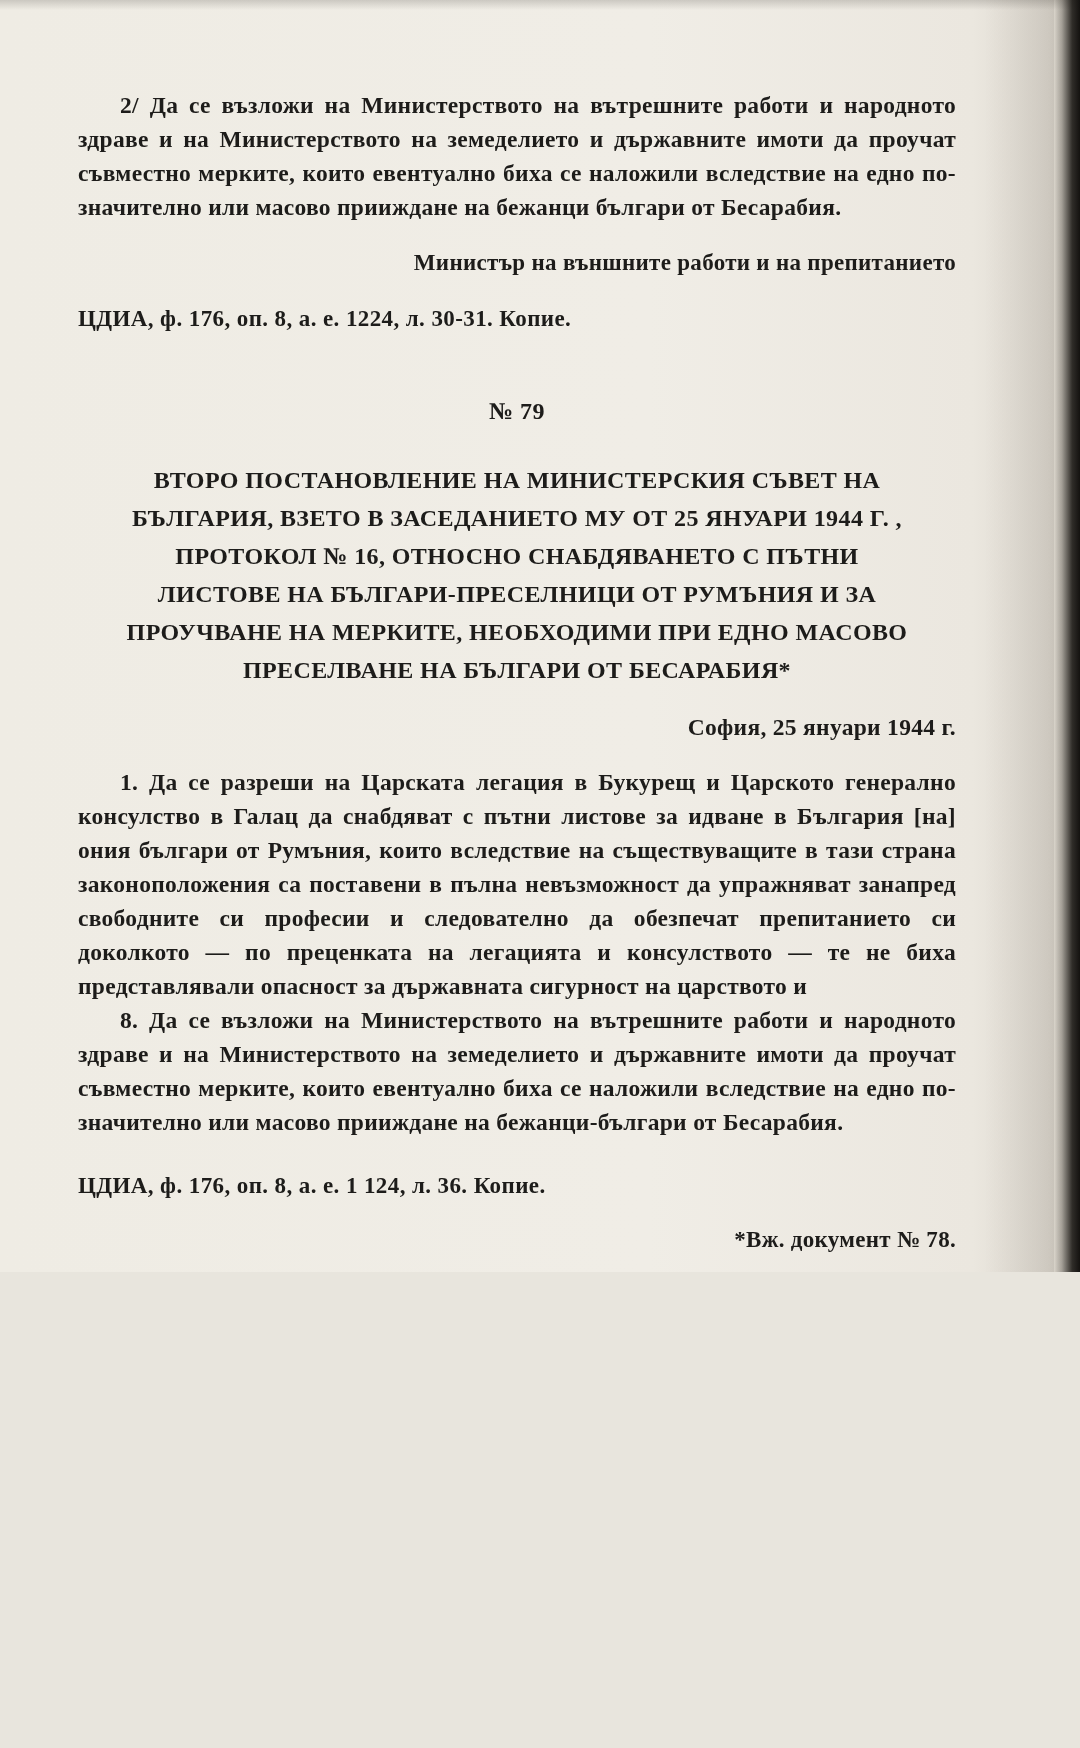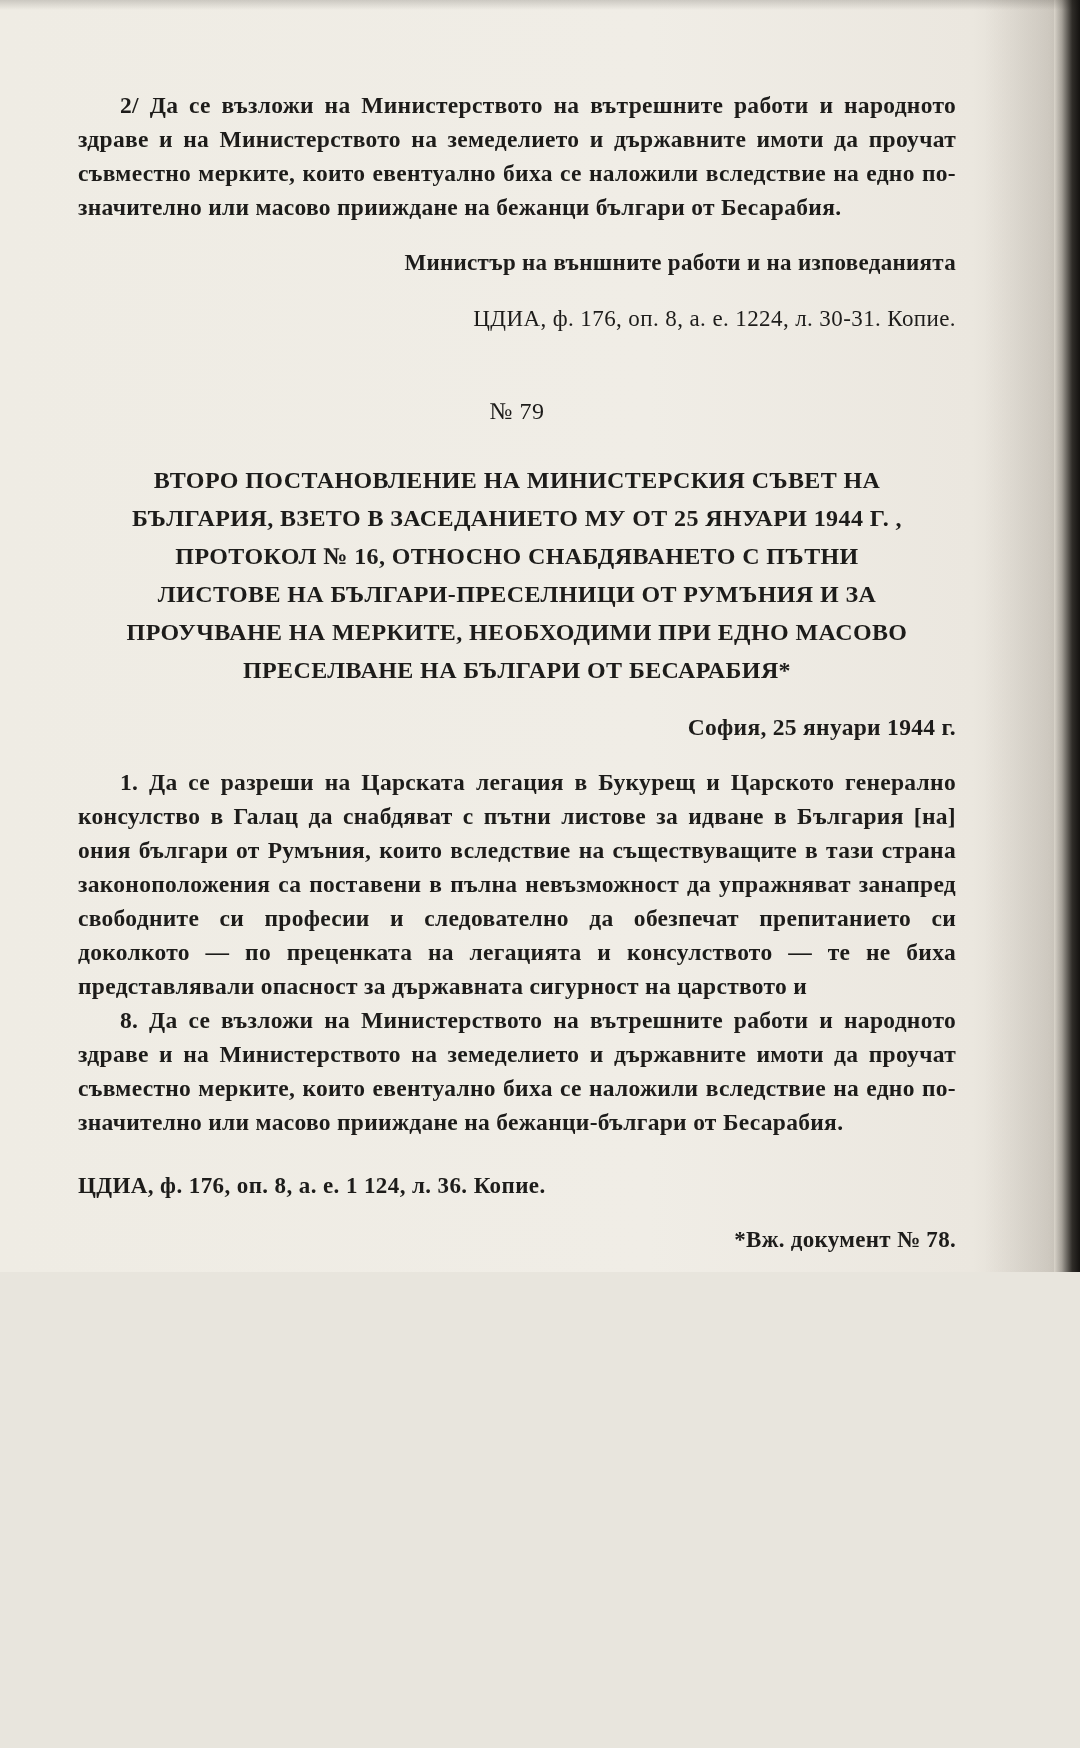--- a/index.html
+++ b/index.html
@@ -50,28 +50,28 @@
   .indent { text-indent: 42px; }
   .signature-line {
     font-size: 23px;
     font-weight: 600;
     text-align: right;
     margin-top: 26px;
     letter-spacing: 0.3px;
   }
   .archive-ref {
     font-size: 23px;
-    font-weight: 400;
-    text-align: right;
+    font-weight: 700;
+    text-align: left;
     margin-top: 30px;
     letter-spacing: 0.4px;
   }
   .doc-number {
     font-size: 24px;
-    font-weight: 400;
+    font-weight: 700;
     text-align: center;
     margin-top: 66px;
     letter-spacing: 0.5px;
   }
   .heading {
     font-size: 24px;
     font-weight: 700;
     line-height: 38px;
     text-align: center;
     margin: 36px auto 4px auto;
@@ -122,21 +122,21 @@
 </style>
 </head>
 <body>
 
 <div class="page">
 
   <div class="content">
 
     <p class="para indent">2/ Да се възложи на Министерството на вътрешните работи и народното здраве и на Министерството на земеделието и държавните имоти да проучат съвместно мерките, които евентуално биха се наложили вследствие на едно по-значително или масово прииждане на бежанци българи от Бесарабия.</p>
 
-    <div class="signature-line">Министър на външните работи и на изповеданията</div>
+    <div class="signature-line">Министър на външните работи и на препитанието</div>
 
     <div class="archive-ref">ЦДИА, ф. 176, оп. 8, а. е. 1224, л. 30-31. Копие.</div>
 
     <div class="doc-number">№ 79</div>
 
     <div class="heading">ВТОРО ПОСТАНОВЛЕНИЕ НА МИНИСТЕРСКИЯ СЪВЕТ НА БЪЛГАРИЯ, ВЗЕТО В ЗАСЕДАНИЕТО МУ ОТ 25 ЯНУАРИ 1944 Г. , ПРОТОКОЛ № 16, ОТНОСНО СНАБДЯВАНЕТО С ПЪТНИ ЛИСТОВЕ НА БЪЛГАРИ-ПРЕСЕЛНИЦИ ОТ РУМЪНИЯ И ЗА ПРОУЧВАНЕ НА МЕРКИТЕ, НЕОБХОДИМИ ПРИ ЕДНО МАСОВО ПРЕСЕЛВАНЕ НА БЪЛГАРИ ОТ БЕСАРАБИЯ*</div>
 
     <div class="dateline">София, 25 януари 1944 г.</div>
 
     <div class="body-block">

